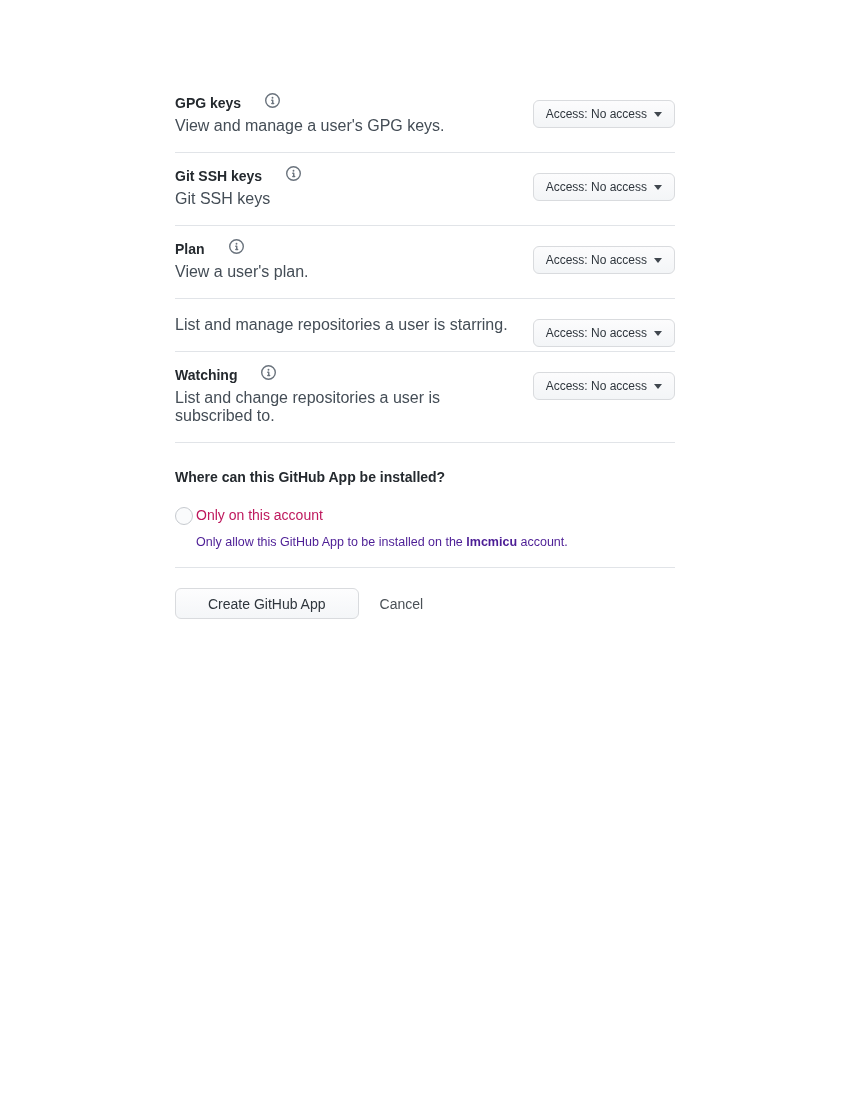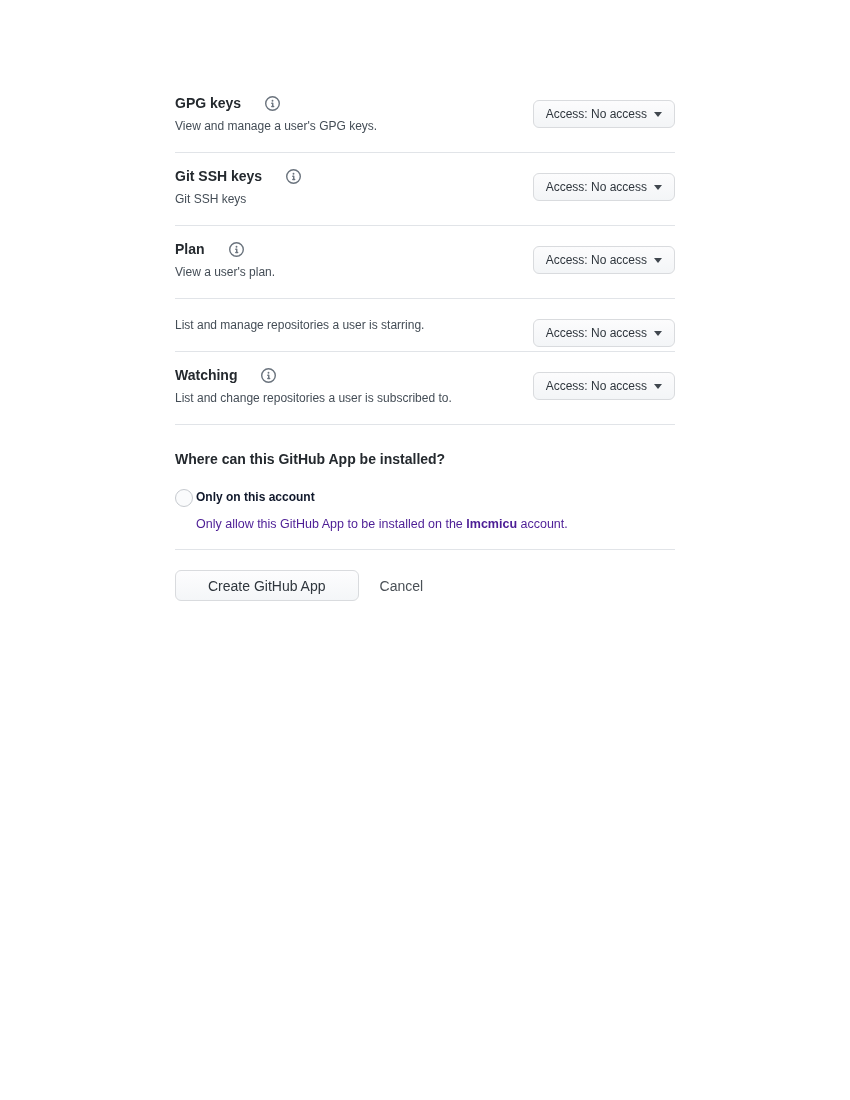--- a/index.html
+++ b/index.html
@@ -18,39 +18,39 @@
   }
 
   
   .perm-row {
     position: relative;
     padding: 13px 0 17px;
     border-bottom: 1px solid #e1e4e8;
   }
   .perm-title-line {
     display: flex;
-    align-items: center;
+    align-items: flex-start;
     gap: 24px;
     line-height: 20px;
   }
   .perm-title {
     font-size: 14px;
     font-weight: bold;
     color: #24292e;
   }
   .info-icon {
     display: inline-flex;
     width: 15px; height: 15px;
     color: #6a737d;
     cursor: default;
   }
   .info-icon svg { width: 15px; height: 15px; display: block; }
   .perm-desc {
     margin-top: 4px;
-    font-size: 12px;
+    font-size: 16px;
     line-height: 18px;
     color: #444d56;
     max-width: 340px;
   }
   .access-btn {
     position: absolute;
     right: 0;
     top: 20px;
     height: 28px;
     padding: 0 12px;
@@ -100,24 +100,24 @@
   .radio-circle.checked { background: #ffffff; }
   .radio-circle.checked::after {
     content: "";
     position: absolute;
     left: 4px; top: 4px;
     width: 8px; height: 8px;
     border-radius: 50%;
     background: #24292e;
   }
   .radio-label {
-    font-size: 12px;
-    font-weight: bold;
+    font-size: 14px;
+    font-weight: normal;
     line-height: 19px;
-    color: #0f172a;
+    color: #be185d;
     cursor: pointer;
   }
   .radio-desc {
     margin-top: 8px;
     font-size: 12.5px;
     line-height: 18px;
     color: #4c1d95;
   }
   .radio-desc b { font-weight: bold; }
 

